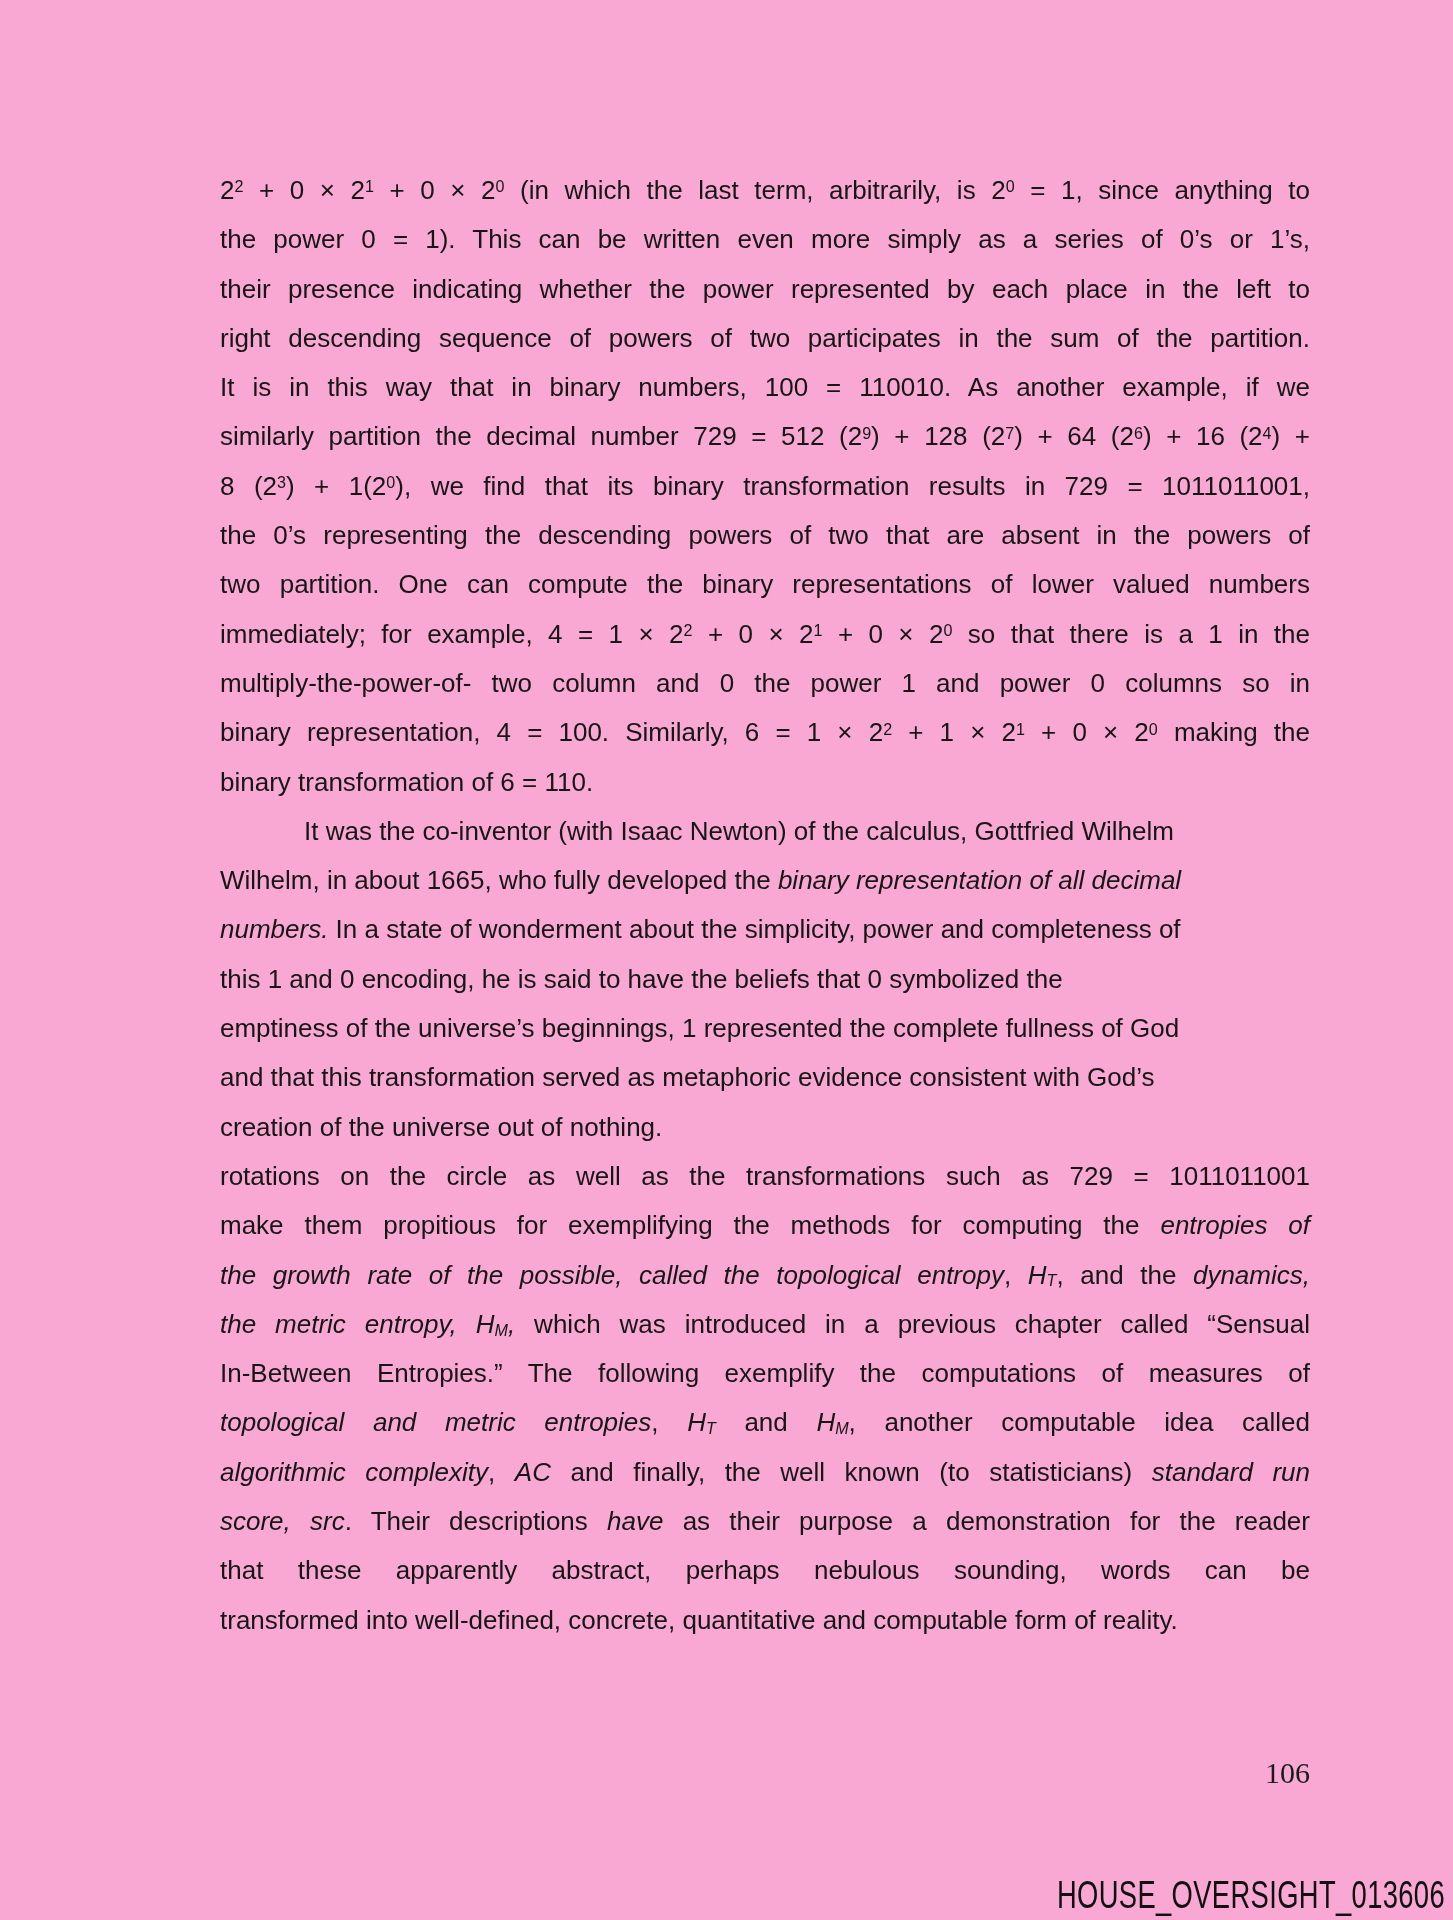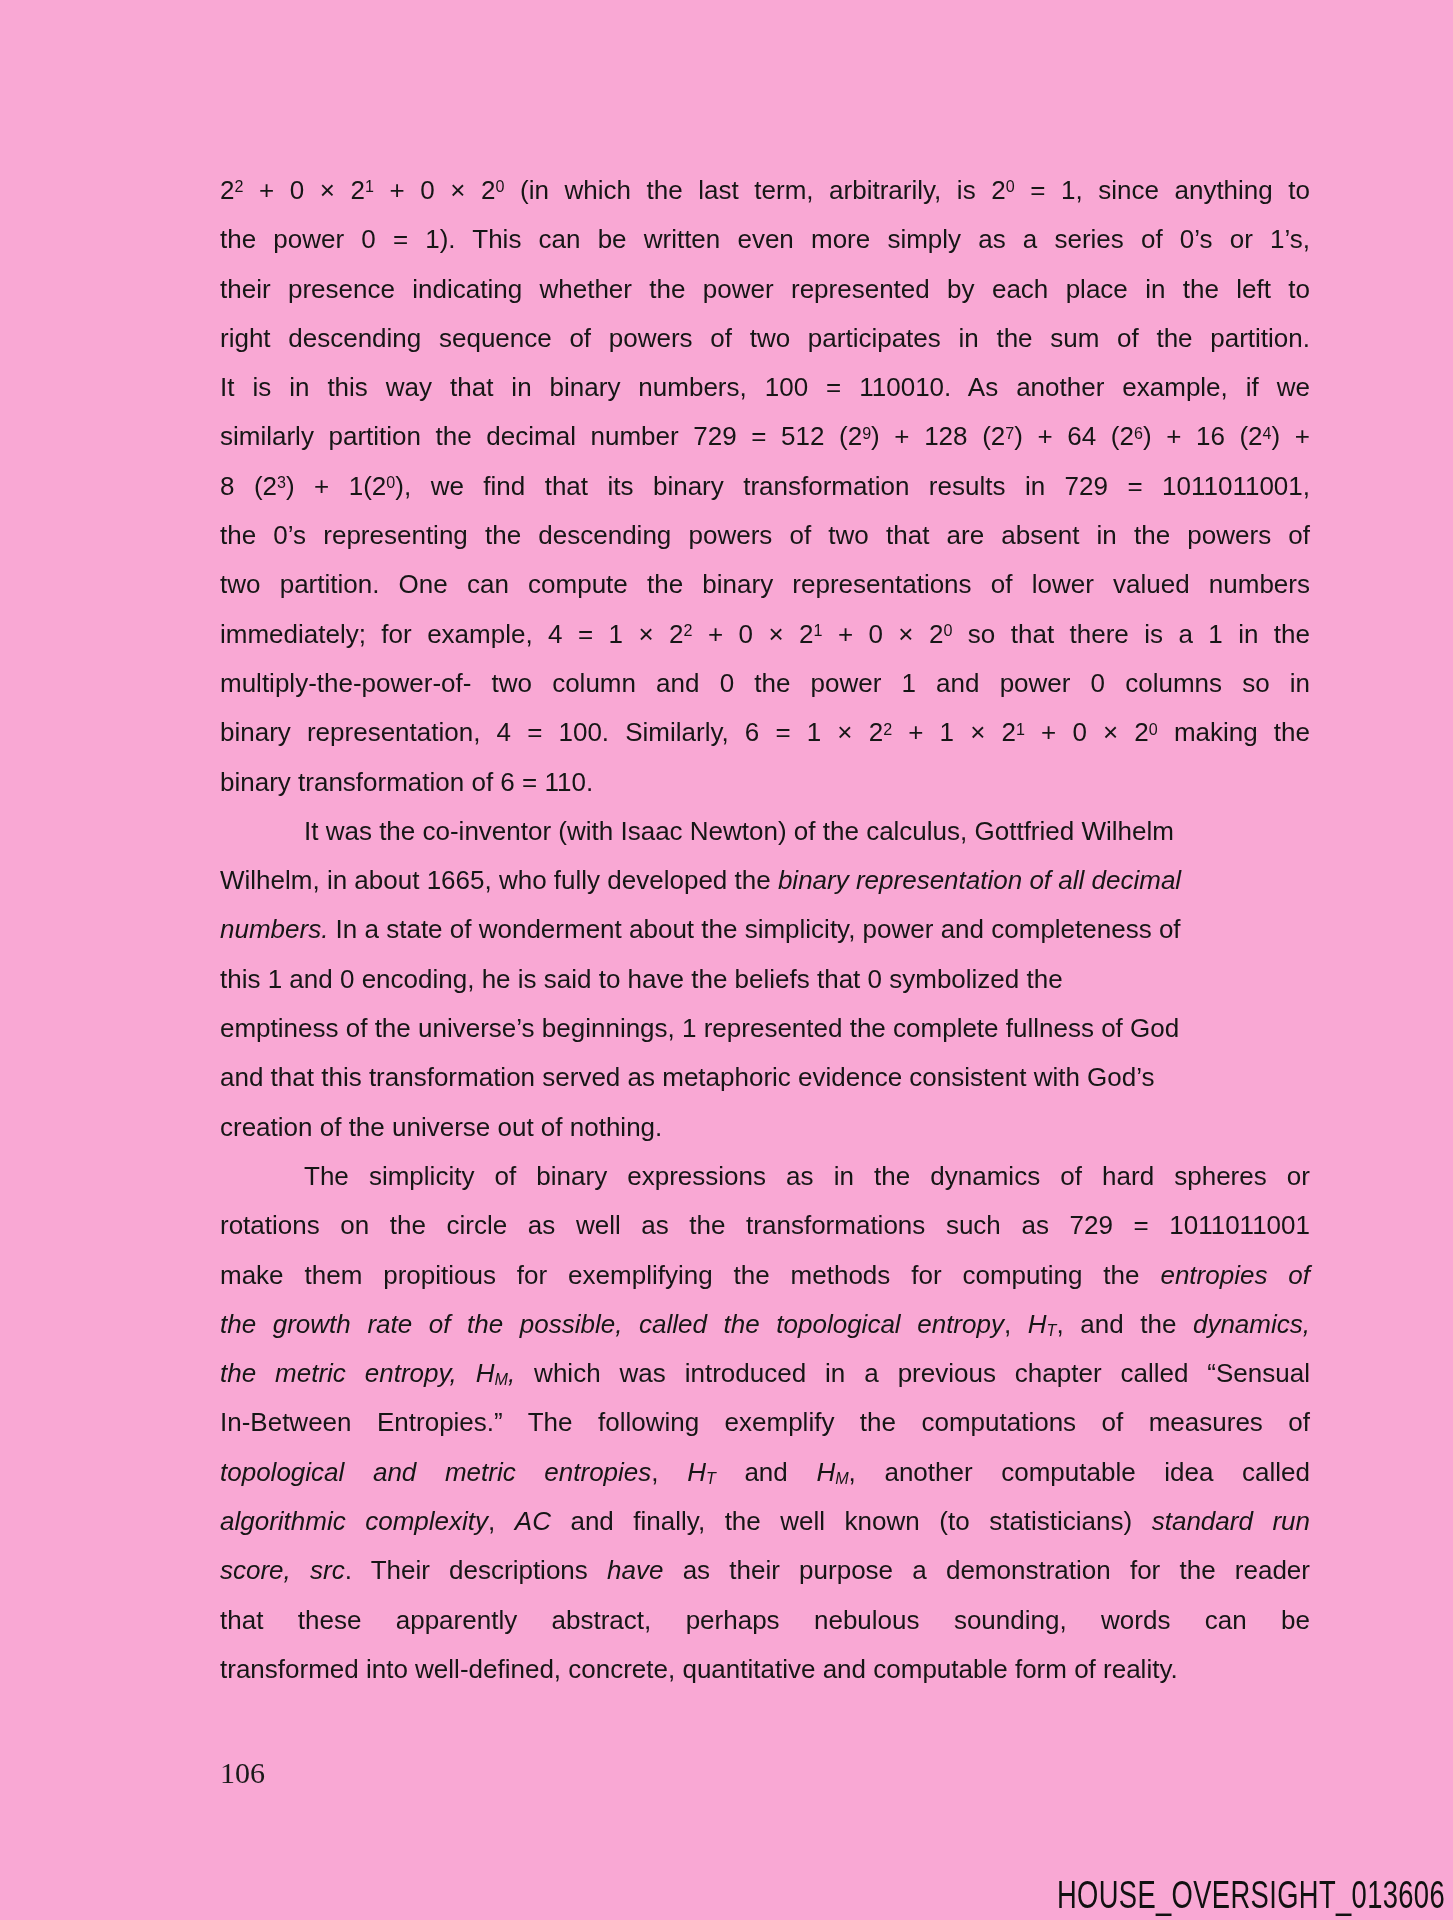--- a/index.html
+++ b/index.html
@@ -20,21 +20,21 @@
   }
   .line{white-space:pre-wrap;}
   .line.just{text-align:justify;text-align-last:justify;}
   .line.indent{text-indent:84px;}
   .sg-i{font-style:italic;}
   .sg-sup{font-size:.62em;position:relative;top:-.42em;line-height:0;}
   .sg-sub{font-size:.62em;position:relative;top:.18em;line-height:0;font-style:italic;}
   .page-number{
     position:absolute;
     left:220px;top:1756px;width:1090px;
-    text-align:left;
+    text-align:right;
     font-family:"Liberation Serif",serif;
     font-size:30px;color:#1a1a1a;
   }
   .bates{
     position:absolute;
     right:8px;top:1874px;
     font-family:"Liberation Sans",sans-serif;
     font-size:38px;color:#111;
     transform:scaleX(0.72);
     transform-origin:right center;
@@ -60,21 +60,20 @@
       <div class="line just"><span class="sg-n">multiply-the-power-of- two column and 0 the power 1 and power 0 columns so in</span></div>
       <div class="line just"><span class="sg-n">binary representation, 4 = 100. Similarly, 6 = 1 × 2</span><span class="sg-sup">2</span><span class="sg-n"> + 1 × 2</span><span class="sg-sup">1</span><span class="sg-n"> + 0 × 2</span><span class="sg-sup">0</span><span class="sg-n"> making the</span></div>
       <div class="line"><span class="sg-n">binary transformation of 6 = 110.</span></div>
       <div class="line indent"><span class="sg-n">It was the co-inventor (with Isaac Newton) of the calculus, Gottfried Wilhelm</span></div>
       <div class="line"><span class="sg-n">Wilhelm, in about 1665, who fully developed the </span><span class="sg-i">binary representation of all decimal</span></div>
       <div class="line"><span class="sg-i">numbers.</span><span class="sg-n"> In a state of wonderment about the simplicity, power and completeness of</span></div>
       <div class="line"><span class="sg-n">this 1 and 0 encoding, he is said to have the beliefs that 0 symbolized the</span></div>
       <div class="line"><span class="sg-n">emptiness of the universe’s beginnings, 1 represented the complete fullness of God</span></div>
       <div class="line"><span class="sg-n">and that this transformation served as metaphoric evidence consistent with God’s</span></div>
       <div class="line"><span class="sg-n">creation of the universe out of nothing.</span></div>
-      <div class="line just indent"><span class="sg-n">The simplicity of binary expressions as in the dynamics of hard spheres or</span></div>
       <div class="line just"><span class="sg-n">rotations on the circle as well as the transformations such as 729 = 1011011001</span></div>
       <div class="line just"><span class="sg-n">make them propitious for exemplifying the methods for computing the </span><span class="sg-i">entropies of</span></div>
       <div class="line just"><span class="sg-i">the growth rate of the possible, called the topological entropy</span><span class="sg-n">, </span><span class="sg-i">H</span><span class="sg-sub">T</span><span class="sg-n">, and the </span><span class="sg-i">dynamics,</span></div>
       <div class="line just"><span class="sg-i">the metric entropy, H</span><span class="sg-sub">M</span><span class="sg-i">,</span><span class="sg-n"> which was introduced in a previous chapter called “Sensual</span></div>
       <div class="line just"><span class="sg-n">In-Between Entropies.” The following exemplify the computations of measures of</span></div>
       <div class="line just"><span class="sg-i">topological and metric entropies</span><span class="sg-n">, </span><span class="sg-i">H</span><span class="sg-sub">T</span><span class="sg-n"> and </span><span class="sg-i">H</span><span class="sg-sub">M</span><span class="sg-n">, another computable idea called</span></div>
       <div class="line just"><span class="sg-i">algorithmic complexity</span><span class="sg-n">, </span><span class="sg-i">AC</span><span class="sg-n"> and finally, the well known (to statisticians) </span><span class="sg-i">standard run</span></div>
       <div class="line just"><span class="sg-i">score, src</span><span class="sg-n">. Their descriptions </span><span class="sg-i">have</span><span class="sg-n"> as their purpose a demonstration for the reader</span></div>
       <div class="line just"><span class="sg-n">that these apparently abstract, perhaps nebulous sounding, words can be</span></div>
       <div class="line"><span class="sg-n">transformed into well-defined, concrete, quantitative and computable form of reality.</span></div>

